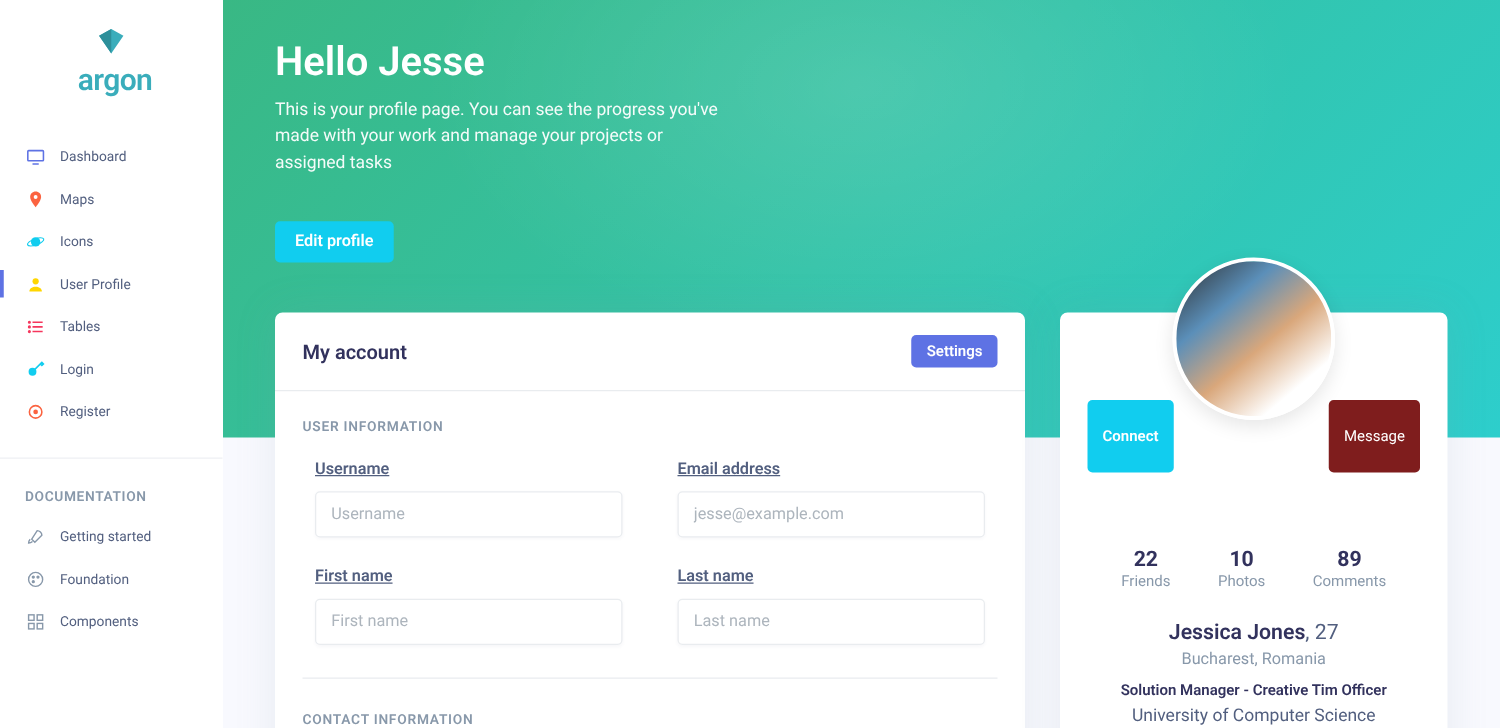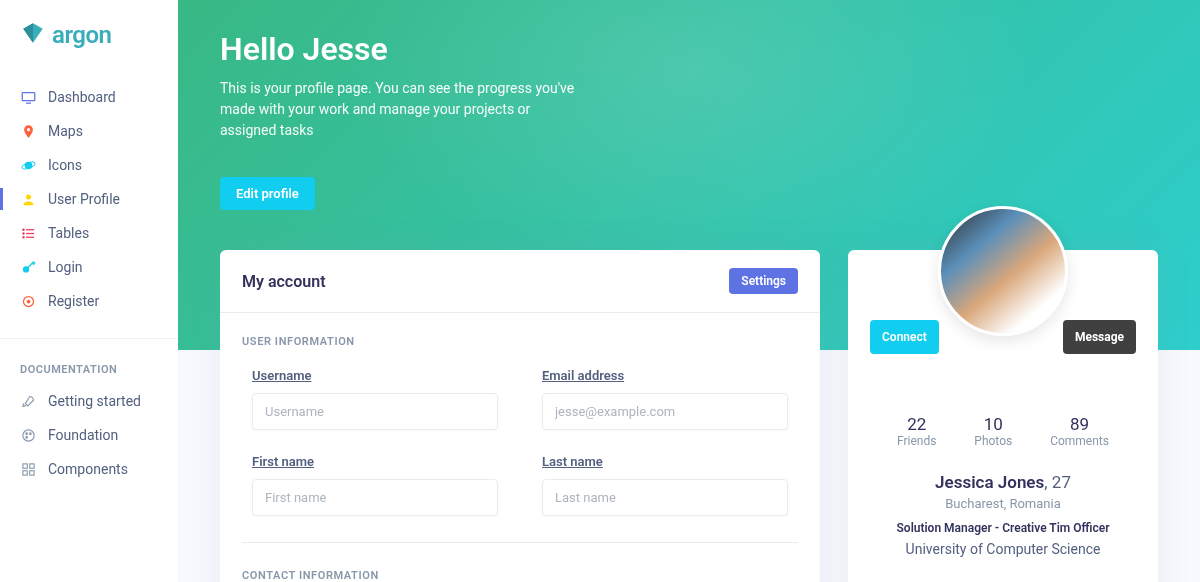--- a/index.html
+++ b/index.html
@@ -20,20 +20,21 @@
       width: 178px;
       height: 100vh;
       background: #fff;
       z-index: 100;
       padding-top: 20px;
     }
     .logo {
       display: flex;
       align-items: center;
       padding: 0 20px 30px 20px;
+      flex-direction: column;
     }
     .logo-icon svg {
       width: 26px;
       height: 26px;
     }
     .logo-text {
       font-size: 24px;
       font-weight: 600;
       color: #3aadbb;
       margin-left: 6px;
@@ -59,21 +60,21 @@
     }
     .nav-icon {
       width: 16px;
       height: 16px;
       margin-right: 12px;
       display: flex;
       align-items: center;
       justify-content: center;
     }
     .nav-label {
-      font-size: 14px;
+      font-size: 11px;
     }
     .nav-heading {
       padding: 24px 20px 8px 20px;
       font-size: 11px;
       font-weight: 600;
       color: #8898aa;
       letter-spacing: 0.5px;
       border-top: 1px solid #eef0f3;
       margin-top: 20px;
     }
@@ -226,47 +227,47 @@
     }
     .profile-actions {
       display: flex;
       justify-content: space-between;
       padding: 0 22px;
     }
     .connect-btn {
       background: #11cdef;
       color: #fff;
       border: none;
-      padding: 10px 12px;
+      padding: 22px 12px;
       font-size: 12px;
       font-weight: 600;
       border-radius: 4px;
       cursor: pointer;
     }
     .message-btn {
-      background: #404040;
+      background: #7f1d1d;
       color: #fff;
       border: none;
       padding: 6px 12px;
       font-size: 12px;
-      font-weight: 700;
+      font-weight: 400;
       border-radius: 4px;
       cursor: pointer;
     }
     .stats-row {
       display: flex;
       justify-content: space-around;
       padding: 60px 30px 24px 30px;
     }
     .stat {
       text-align: center;
     }
     .stat-num {
       font-size: 17px;
-      font-weight: 400;
+      font-weight: 700;
       color: #32325d;
     }
     .stat-label {
       font-size: 12px;
       color: #8898aa;
     }
     .profile-center {
       text-align: center;
       padding: 0 22px 22px 22px;
     }

